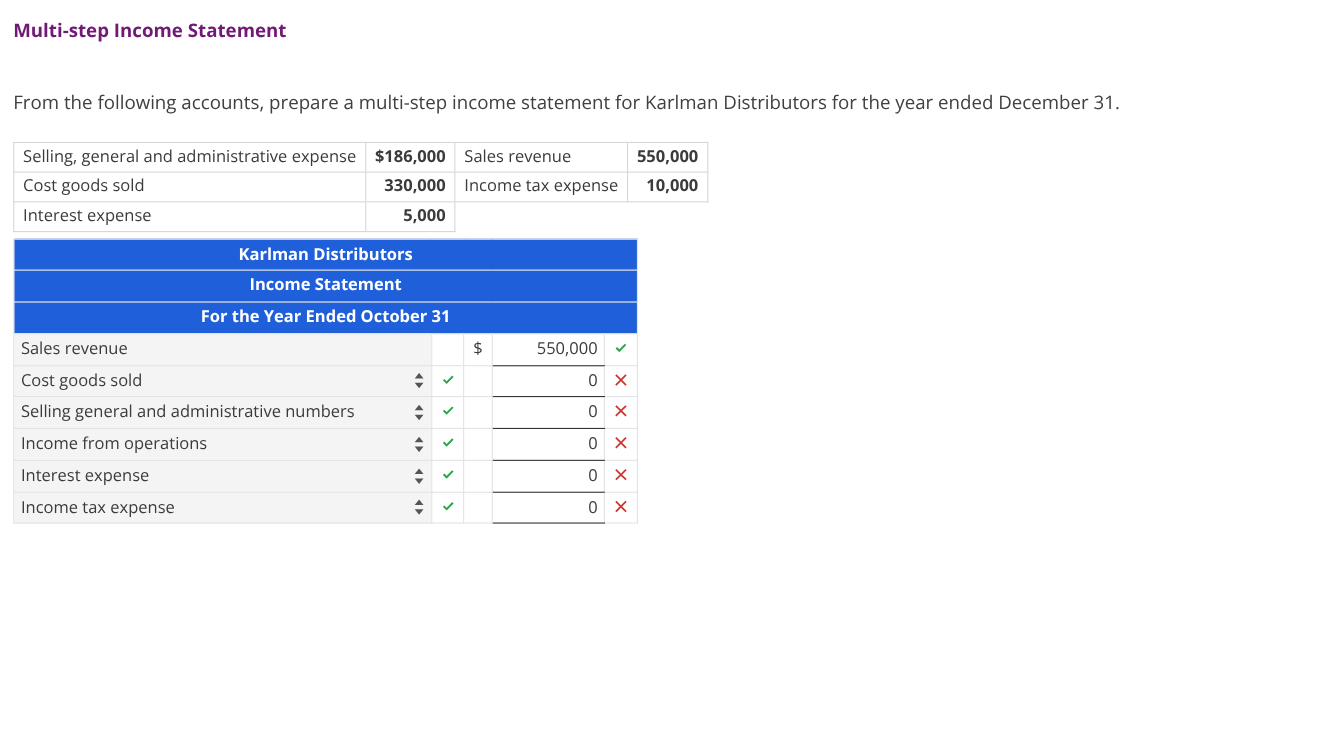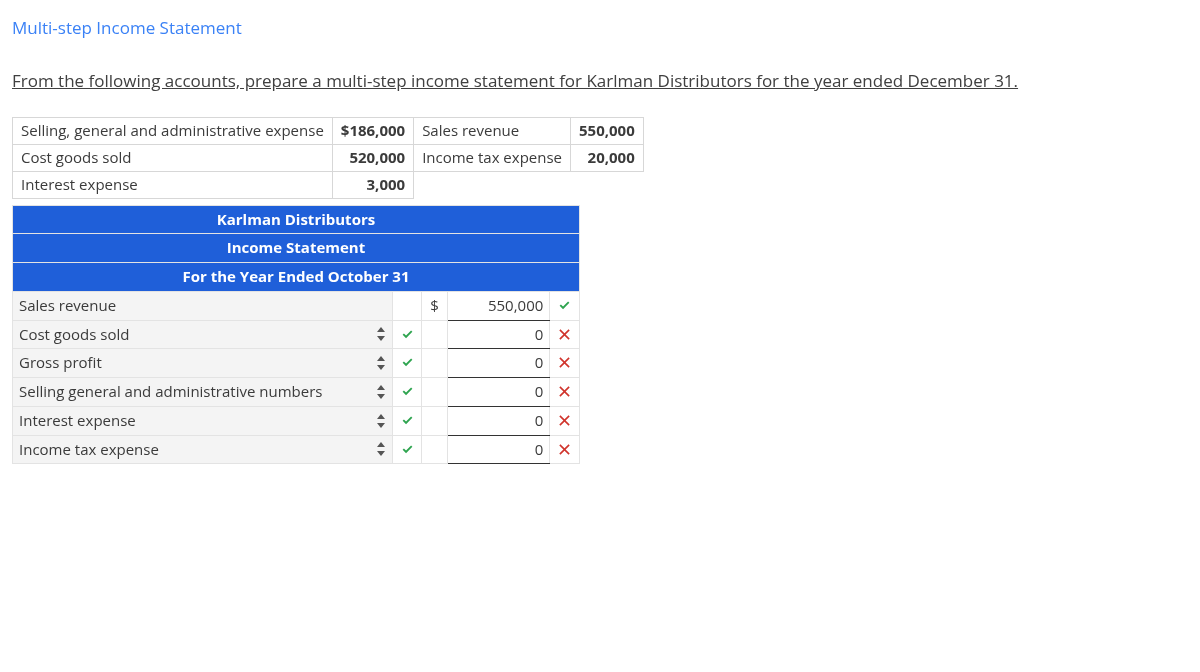--- a/index.html
+++ b/index.html
@@ -6,29 +6,28 @@
   body {
     font-family: "Open Sans", "Segoe UI", -apple-system, Helvetica, Arial, sans-serif;
     color: #3b3b3b;
     margin: 0;
     padding: 10px 12px;
     font-size: 15px;
     line-height: 1.45;
   }
   h2.title {
     font-size: 17px;
-    font-weight: 400;
-    margin: 6px 0 28px 0;
-    color: #3b82f6;
+    font-weight: 700;
+    margin: 6px 0 40px 0;
+    color: #701a75;
   }
   .instructions {
     font-size: 17px;
     color: #404040;
     margin-bottom: 6px;
-    text-decoration: underline;
   }
   .instructions strong { font-weight: 700; }
   .given-table {
     border-collapse: collapse;
     margin: 24px 14px 6px 0;
   }
   .given-table td {
     border: 1px solid #d7d7d7;
     padding: 2px 8px;
     font-size: 15px;
@@ -96,27 +95,27 @@
 <table class="given-table">
   <tbody>
       <tr>
     <td>Selling, general and administrative expense</td>
     <td class="amt">$186,000</td>
     <td>Sales revenue</td>
     <td class="amt">550,000</td>
   </tr>
   <tr>
     <td>Cost goods sold</td>
-    <td class="amt">520,000</td>
+    <td class="amt">330,000</td>
     <td>Income tax expense</td>
-    <td class="amt">20,000</td>
+    <td class="amt">10,000</td>
   </tr>
   <tr>
     <td>Interest expense</td>
-    <td class="amt">3,000</td>
+    <td class="amt">5,000</td>
     <td class="gap-cell"></td>
     <td class="gap-cell"></td>
   </tr>
 </tbody>
   </table>
 
 <table class="stmt-table">
   <tbody>
       <tr class="stmt-header">
         <td colspan="5">Karlman Distributors</td>
@@ -152,40 +151,20 @@
     <td class="mark-cell"><span class="check-icon"><svg viewBox="0 0 16 16">
               <path fill="currentColor" d="M6.2 12.5 2 8.3l1.6-1.6 2.6 2.6L12.4 3l1.6 1.6z"></path>
             </svg></span></td>
     <td class="dollar-cell"></td>
     <td class="amount-cell">0</td>
     <td class="result-cell"><span class="x-icon"><svg viewBox="0 0 16 16">
               <path fill="currentColor" d="M3 1.6 1.6 3 6.6 8l-5 5L3 14.4l5-5 5 5L14.4 13l-5-5 5-5L13 1.6l-5 5z"></path>
             </svg></span></td>
   </tr>
 
-  <tr>
-    <td class="label-cell">
-          <div class="flex">
-      <span>Gross profit</span>
-      <span class="chev-icon">
-              <svg viewBox="0 0 10 14">
-                <path fill="currentColor" d="M5 0 9 5H1zM5 14 1 9h8z"></path>
-              </svg>
-            </span>
-    </div>
-        </td>
-    <td class="mark-cell"><span class="check-icon"><svg viewBox="0 0 16 16">
-              <path fill="currentColor" d="M6.2 12.5 2 8.3l1.6-1.6 2.6 2.6L12.4 3l1.6 1.6z"></path>
-            </svg></span></td>
-    <td class="dollar-cell"></td>
-    <td class="amount-cell">0</td>
-    <td class="result-cell"><span class="x-icon"><svg viewBox="0 0 16 16">
-              <path fill="currentColor" d="M3 1.6 1.6 3 6.6 8l-5 5L3 14.4l5-5 5 5L14.4 13l-5-5 5-5L13 1.6l-5 5z"></path>
-            </svg></span></td>
-  </tr>
 
   <tr>
     <td class="label-cell">
           <div class="flex">
       <span>Selling general and administrative numbers</span>
       <span class="chev-icon">
               <svg viewBox="0 0 10 14">
                 <path fill="currentColor" d="M5 0 9 5H1zM5 14 1 9h8z"></path>
               </svg>
             </span>
@@ -194,20 +173,40 @@
     <td class="mark-cell"><span class="check-icon"><svg viewBox="0 0 16 16">
               <path fill="currentColor" d="M6.2 12.5 2 8.3l1.6-1.6 2.6 2.6L12.4 3l1.6 1.6z"></path>
             </svg></span></td>
     <td class="dollar-cell"></td>
     <td class="amount-cell">0</td>
     <td class="result-cell"><span class="x-icon"><svg viewBox="0 0 16 16">
               <path fill="currentColor" d="M3 1.6 1.6 3 6.6 8l-5 5L3 14.4l5-5 5 5L14.4 13l-5-5 5-5L13 1.6l-5 5z"></path>
             </svg></span></td>
   </tr>
 
+  <tr>
+    <td class="label-cell">
+          <div class="flex">
+      <span>Income from operations</span>
+      <span class="chev-icon">
+              <svg viewBox="0 0 10 14">
+                <path fill="currentColor" d="M5 0 9 5H1zM5 14 1 9h8z"></path>
+              </svg>
+            </span>
+    </div>
+        </td>
+    <td class="mark-cell"><span class="check-icon"><svg viewBox="0 0 16 16">
+              <path fill="currentColor" d="M6.2 12.5 2 8.3l1.6-1.6 2.6 2.6L12.4 3l1.6 1.6z"></path>
+            </svg></span></td>
+    <td class="dollar-cell"></td>
+    <td class="amount-cell">0</td>
+    <td class="result-cell"><span class="x-icon"><svg viewBox="0 0 16 16">
+              <path fill="currentColor" d="M3 1.6 1.6 3 6.6 8l-5 5L3 14.4l5-5 5 5L14.4 13l-5-5 5-5L13 1.6l-5 5z"></path>
+            </svg></span></td>
+  </tr>
 
 
   <tr>
     <td class="label-cell">
           <div class="flex">
       <span>Interest expense</span>
       <span class="chev-icon">
               <svg viewBox="0 0 10 14">
                 <path fill="currentColor" d="M5 0 9 5H1zM5 14 1 9h8z"></path>
               </svg>

